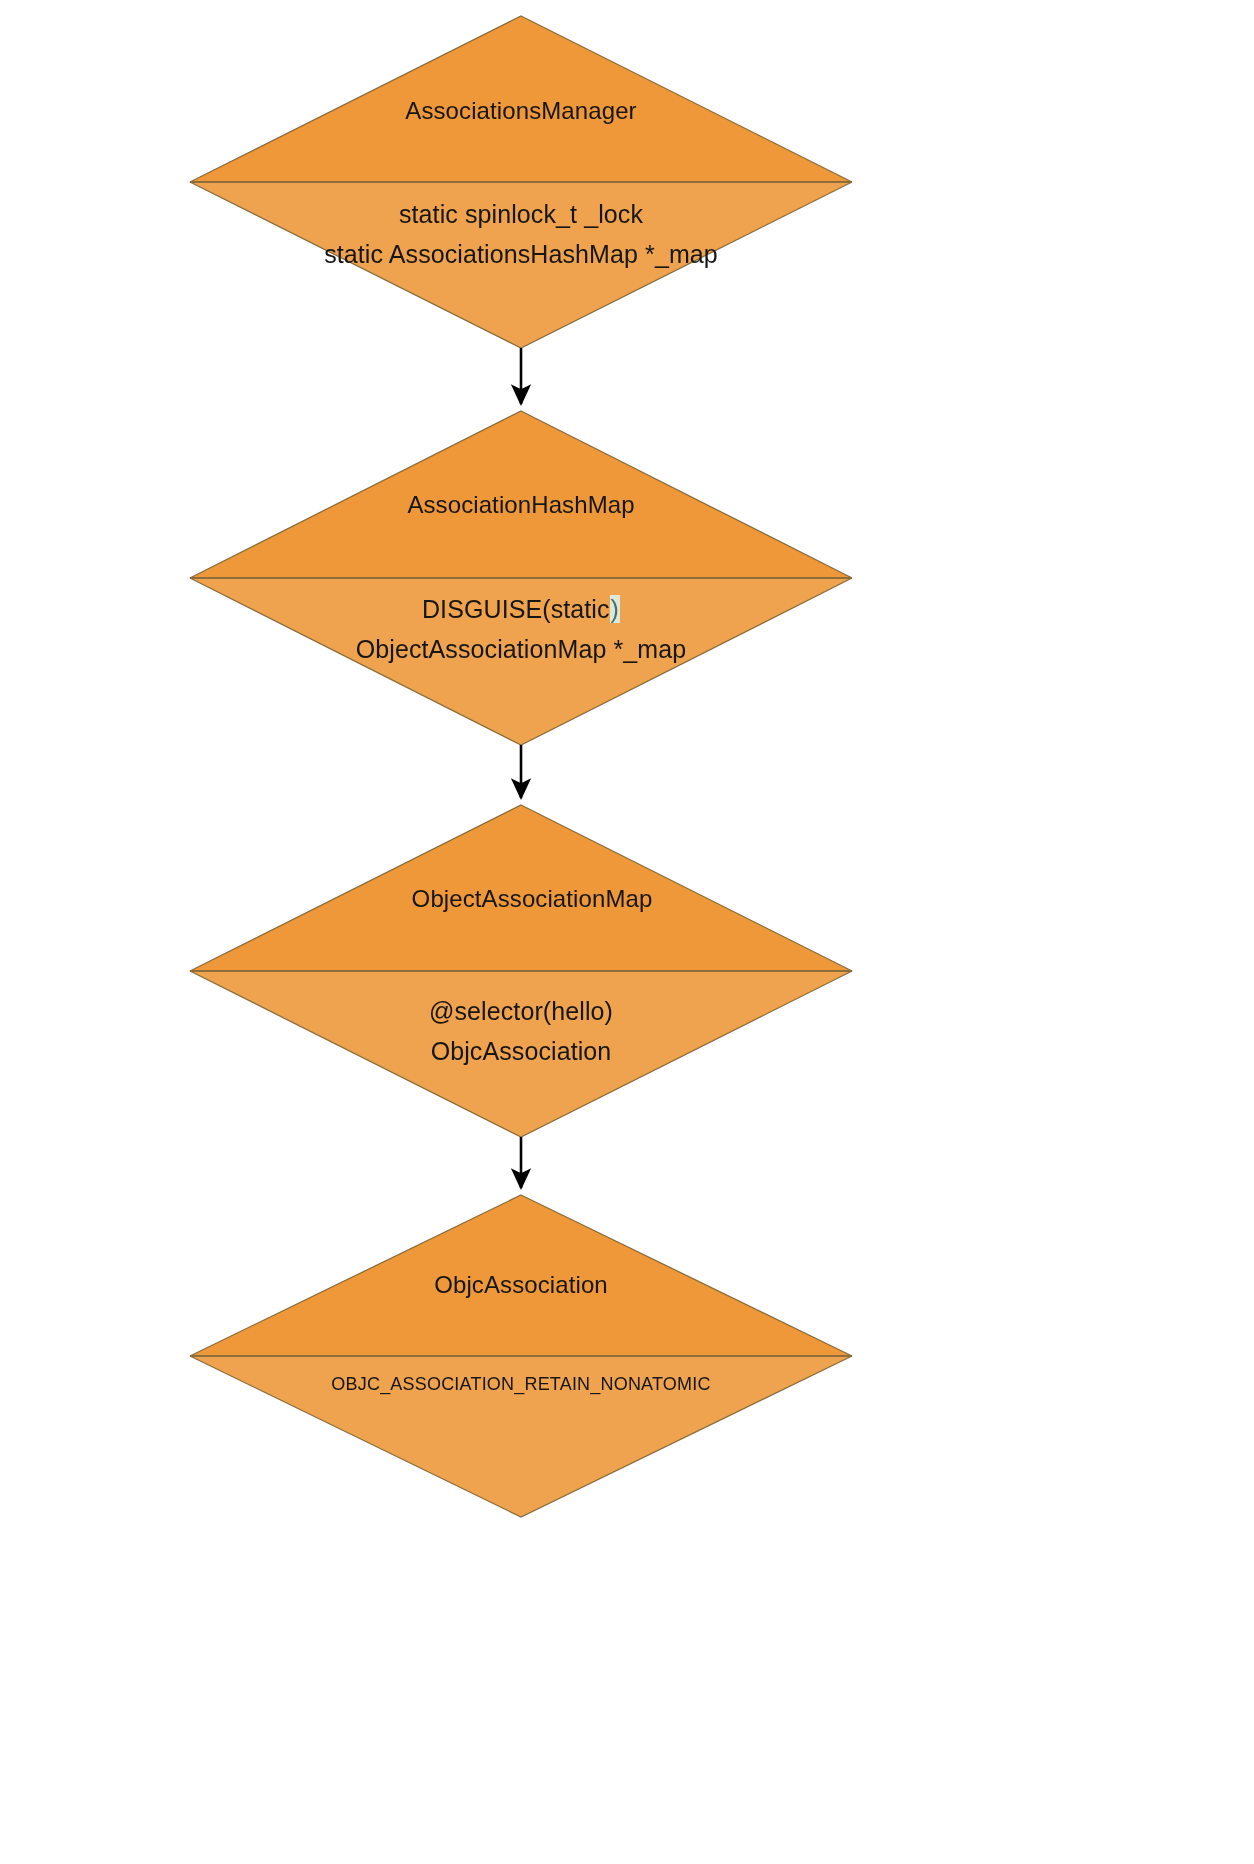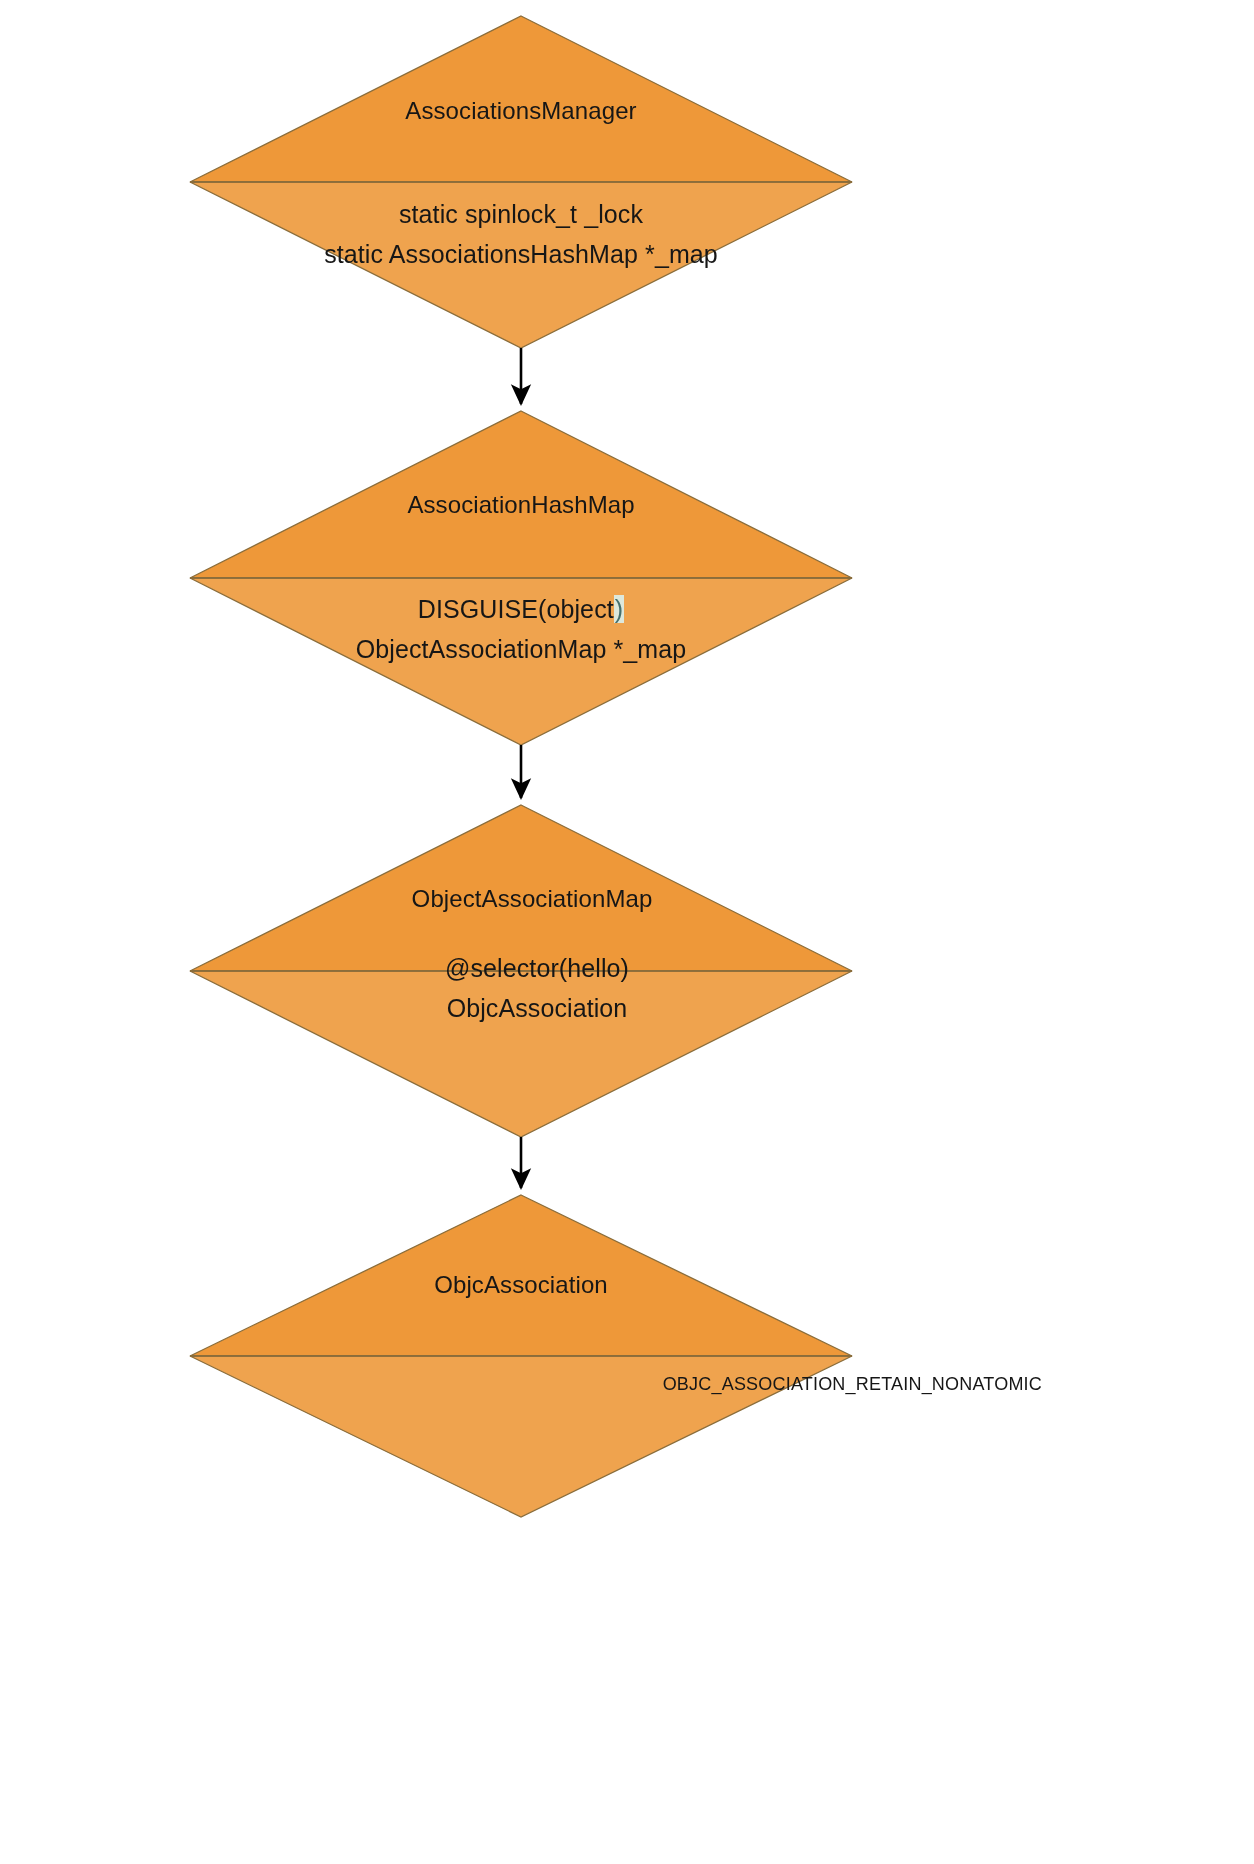--- a/index.html
+++ b/index.html
@@ -133,32 +133,32 @@
 
     <div class="node-text node-detail" style="left:0; top:194px; width:1042px;">
       <span class="detail-line">static spinlock_t _lock</span>
       <span class="detail-line">static AssociationsHashMap *_map</span>
     </div>
 
     <div class="node-text node-title" style="left:0; top:490px; width:1042px;">AssociationHashMap</div>
 
     <div class="node-text node-detail" style="left:0; top:589px; width:1042px;">
       <span class="detail-line">
-        <span><span>DISGUISE(object</span><span class="token-highlight" style="background: rgb(221, 232, 220); color: rgb(70, 112, 109);">)</span></span>
+        <span><span>DISGUISE(static</span><span class="token-highlight" style="background: rgb(221, 232, 220); color: rgb(70, 112, 109);">)</span></span>
       </span>
       <span class="detail-line">ObjectAssociationMap *_map</span>
     </div>
 
     <div class="node-text node-title" style="left:0; top:884px; width:1042px;margin-left:11px;">ObjectAssociationMap</div>
 
-    <div class="node-text node-detail" style="left:0; top:948px; width:1042px;margin-left:16px;">
+    <div class="node-text node-detail" style="left:0; top:991px; width:1042px;">
       <span class="detail-line">@selector(hello)</span>
       <span class="detail-line">ObjcAssociation</span>
     </div>
 
     <div class="node-text node-title" style="left:0; top:1270px; width:1042px;">ObjcAssociation</div>
 
-    <div class="node-text node-detail" style="left:0; top:1368px; width:1042px;text-align:right;">
+    <div class="node-text node-detail" style="left:0; top:1368px; width:1042px;">
       <span class="detail-line detail-small">OBJC_ASSOCIATION_RETAIN_NONATOMIC</span>
     </div>
 
   </div>
 </div>
 
 </body></html>

